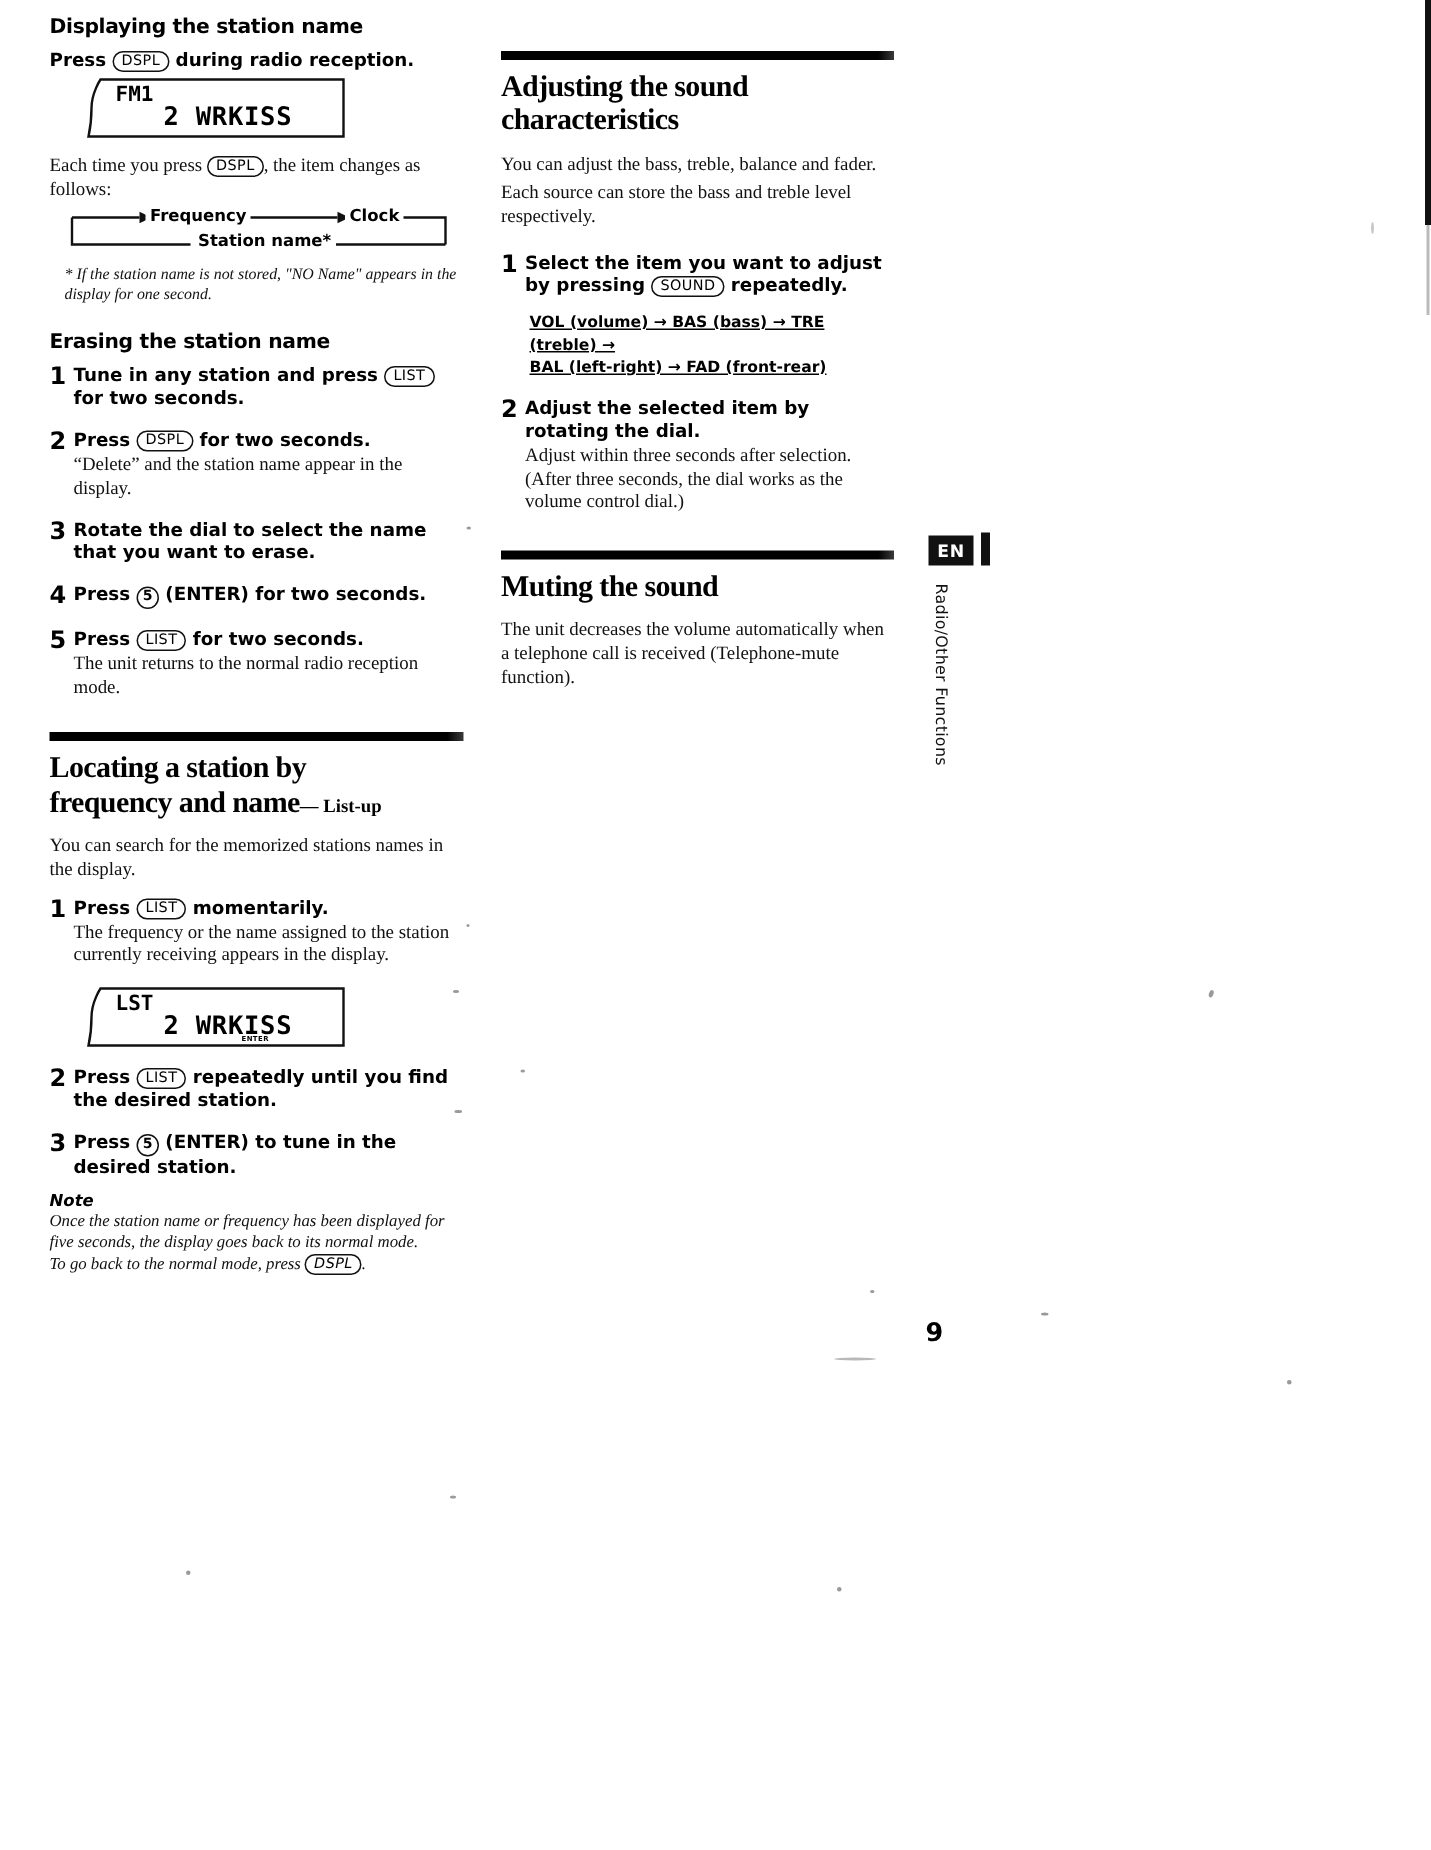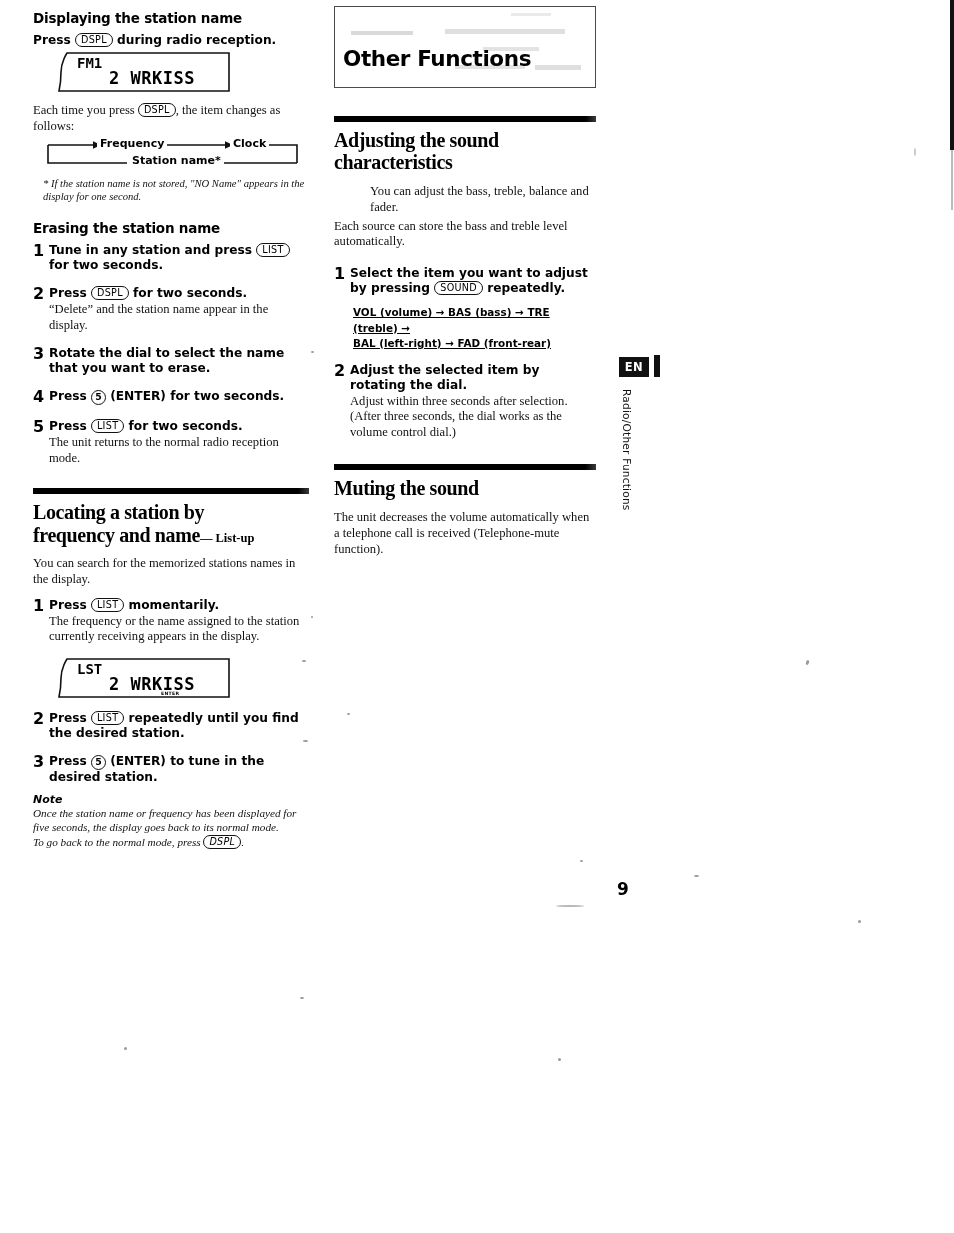--- a/index.html
+++ b/index.html
@@ -44,21 +44,21 @@
   }
   .rule.thin-tail{
     background:linear-gradient(to right,#000 0%,#000 96%,#3a3a3a 100%);
   }
 
   
   p.body{
     font-family:"Liberation Serif", serif;
     font-size:12.6px;line-height:1.26;margin:0 0 10px 0;color:#111;
   }
-  p.bodytight{margin-bottom:3px;margin-left:36px;}
+  p.bodytight{margin-bottom:3px;}
 
   
   .step{display:flex;margin:0 0 13px 0;}
   .step .num{
     font-family:"DejaVu Sans", sans-serif;
     font-weight:bold;font-size:16px;line-height:1.05;
     width:16px;flex:0 0 16px;color:#000;
   }
   .step .scontent{flex:1;}
   .step .lead{
@@ -394,38 +394,29 @@
       <span>Once the station name or frequency has been displayed for</span><br>
       <span>five seconds, the display goes back to its normal mode.</span><br>
       <span>To go back to the normal mode, press</span>
       <span class="key">DSPL</span><span>.</span>
     </div>
 
   </div>
 
   <div class="col-right">
 
-    <div class="banner">
-      <div class="speck s1"></div>
-      <div class="speck s2"></div>
-      <div class="speck s3"></div>
-      <div class="speck s4"></div>
-      <div class="speck s5"></div>
-      <div class="speck s6"></div>
-      <div class="btitle">Other Functions</div>
-    </div>
 
     <div class="rule thin-tail" style="margin-top:28px;"></div>
     <h1 class="section">
       <span>Adjusting the sound</span><br>
       <span>characteristics</span>
     </h1>
 
     <p class="body bodytight">You can adjust the bass, treble, balance and fader.</p>
-    <p class="body">Each source can store the bass and treble level automatically.</p>
+    <p class="body">Each source can store the bass and treble level respectively.</p>
 
     <div class="step" style="margin-top:16px;margin-bottom:4px;">
       <div class="num">1</div>
       <div class="scontent">
         <div class="lead">
           <span>Select the item you want to adjust by pressing</span>
           <span class="key">SOUND</span>
           <span>repeatedly.</span>
         </div>
       </div>

